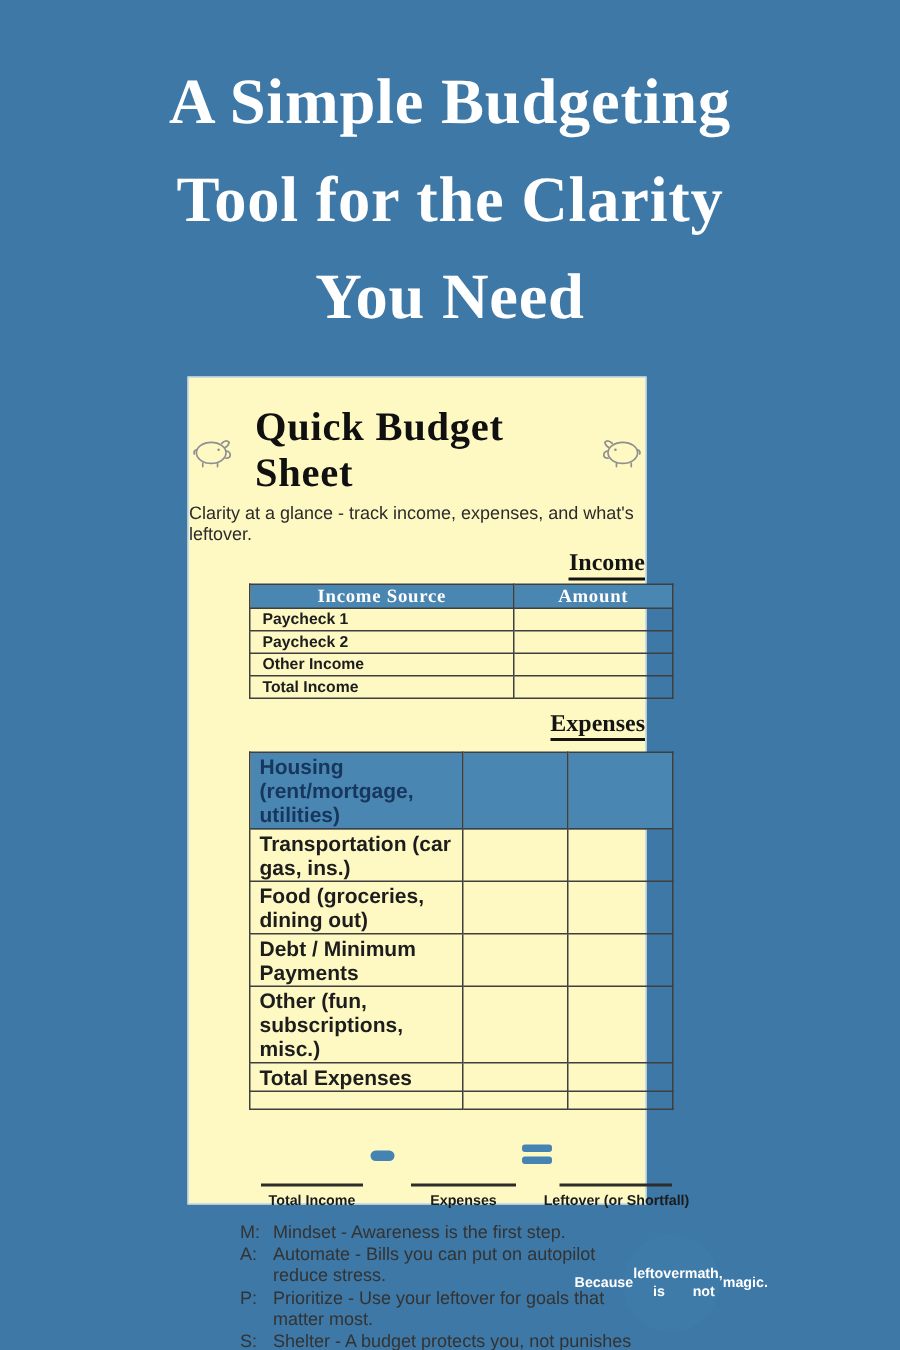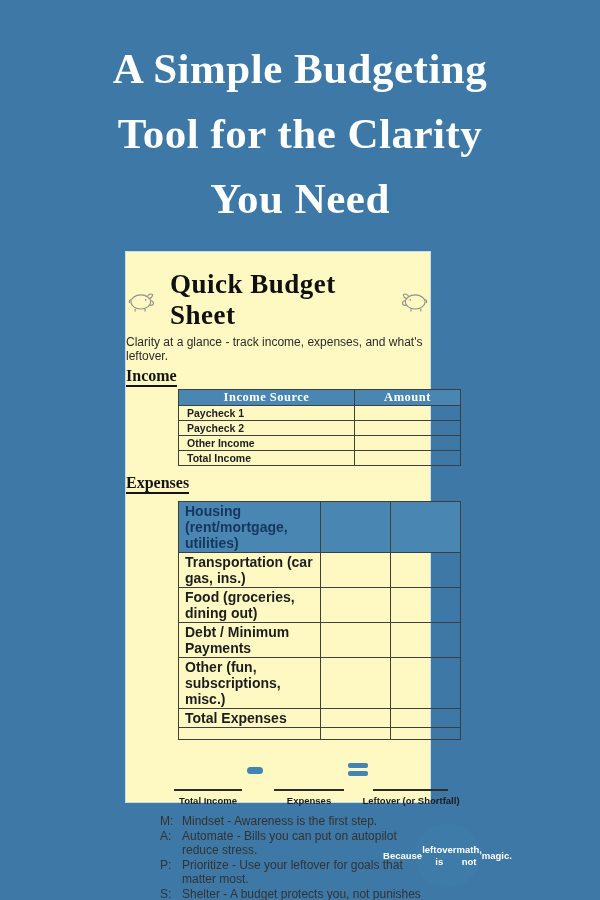--- a/index.html
+++ b/index.html
@@ -42,34 +42,34 @@
   .pig { color:#8f8f8f; }
   .pig svg { display:block; }
   .pig.flip svg { transform:scaleX(-1); }
 
   .subtitle {
     margin-top:4px; 
     font-size:12px; color:#2b2b2b;
   }
 
   .section-heading {
-    margin-top:4px; text-align:left;
+    margin-top:4px; text-align:right;
     font-family:"Liberation Serif", serif;
     font-weight:bold; font-size:16px; color:#141414;
   }
   .section-heading span {
     border-bottom:2px solid #141414; padding-bottom:1px;
   }
   .heading-expenses { margin-top:8px; }
   .heading-snapshot { margin-top:11px; }
 
   
   table {
     border-collapse:collapse;
-    margin-left:52px; margin-top:4px;
+    margin-left:40px; margin-top:4px;
     width:282px; table-layout:fixed;
   }
   td, th { border:1px solid #3f3f3f; }
   .income-table th {
     background:#4a86b2; color:#ffffff;
     font-family:"Liberation Serif", serif;
     font-weight:bold; font-size:12.5px;
     height:15px; letter-spacing:0.5px;
   }
   .income-table td {

